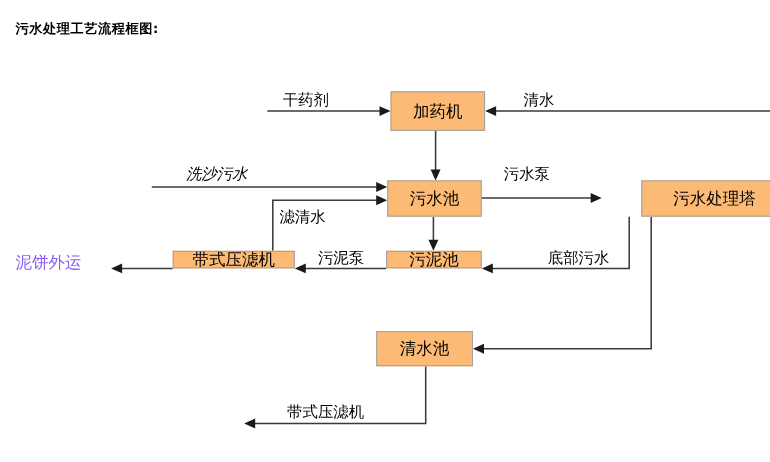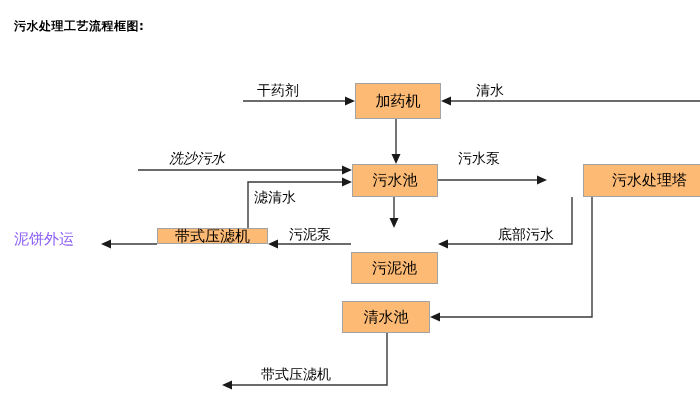--- a/index.html
+++ b/index.html
@@ -128,21 +128,21 @@
   </div>
 
   <div class="node" style="left:547px;top:164px;width:133px;height:33px;margin-left:36px;">
     <span>污水处理塔</span>
   </div>
 
   <div class="node" style="left:157px;top:228px;width:111px;height:16px;">
     <span>带式压滤机</span>
   </div>
 
-  <div class="node" style="left:351px;top:228px;width:87px;height:32px;margin-top:24px;">
+  <div class="node" style="left:351px;top:228px;width:87px;height:16px;">
     <span>污泥池</span>
   </div>
 
   <div class="node" style="left:342px;top:301px;width:88px;height:32px;text-align:right;">
     <span>清水池</span>
   </div>
 
   <div class="edge-label" style="left:257px;top:82px;">干药剂</div>
 
   <div class="edge-label" style="left:476px;top:82px;">清水</div>

